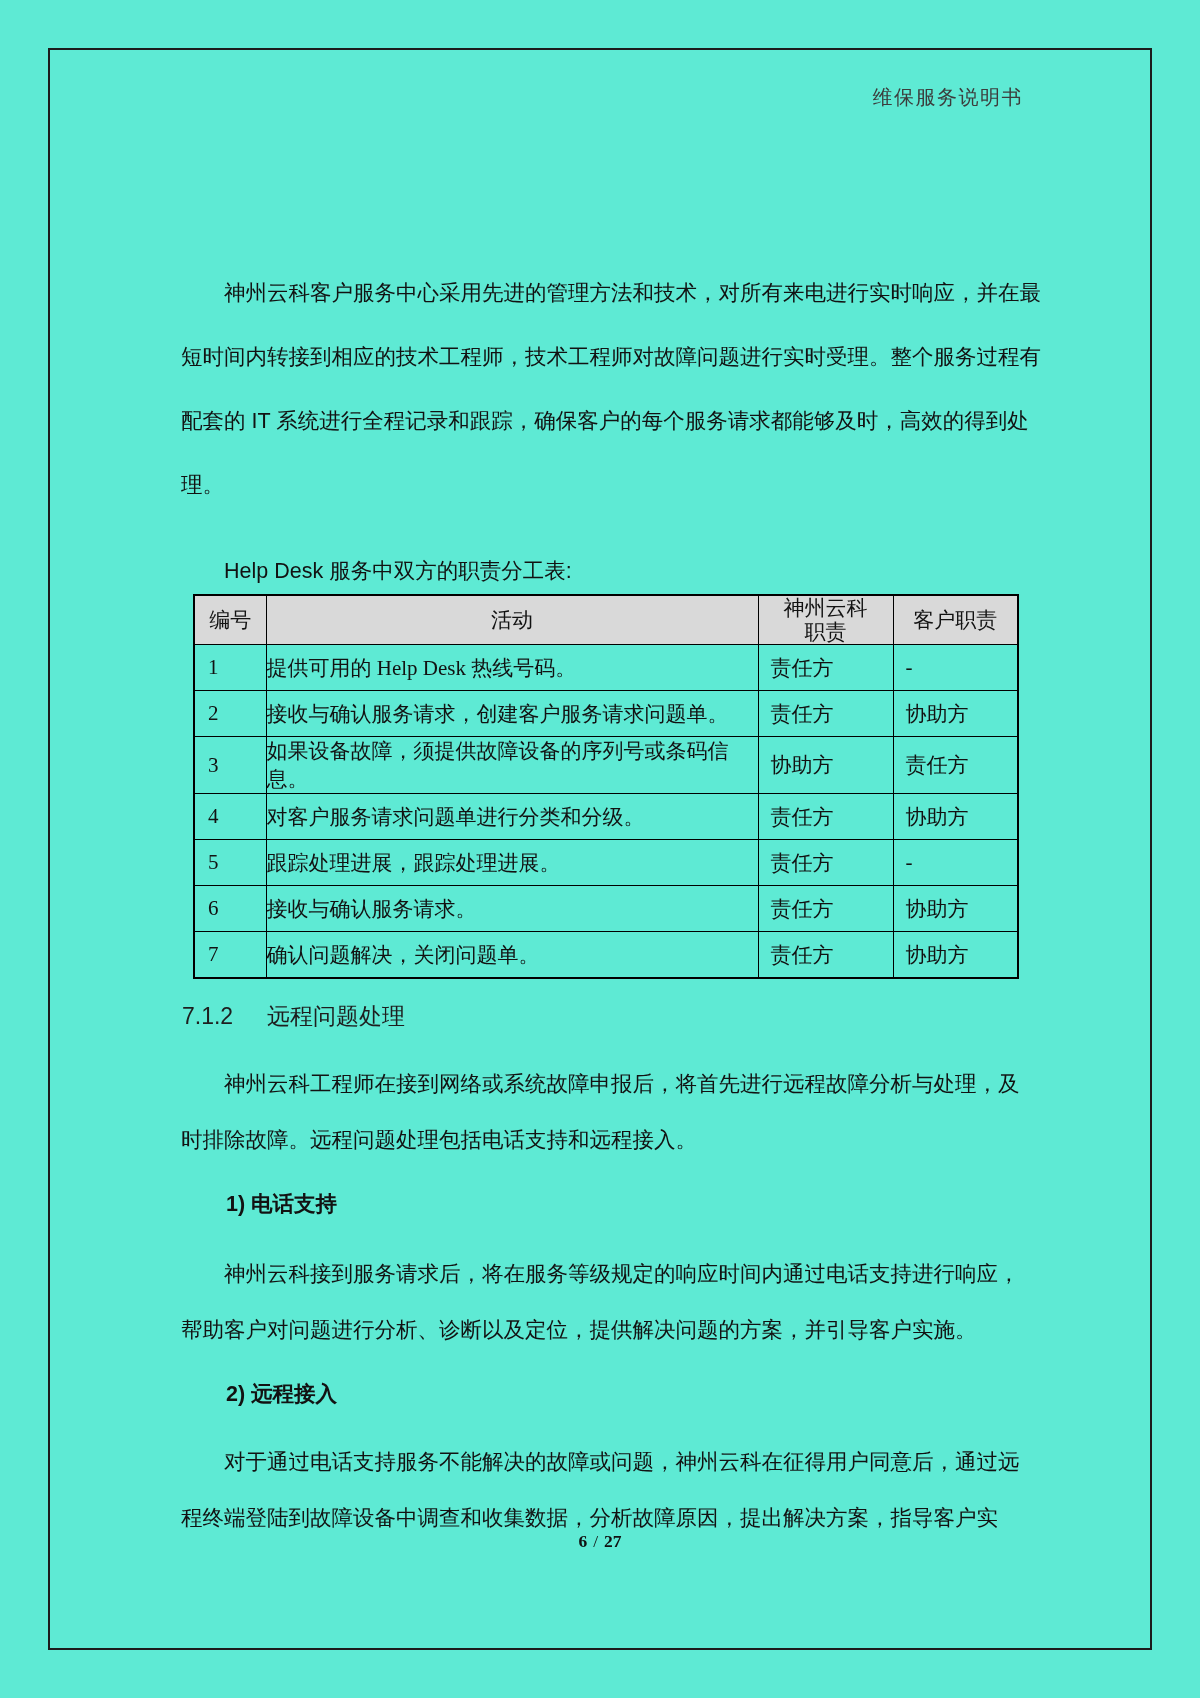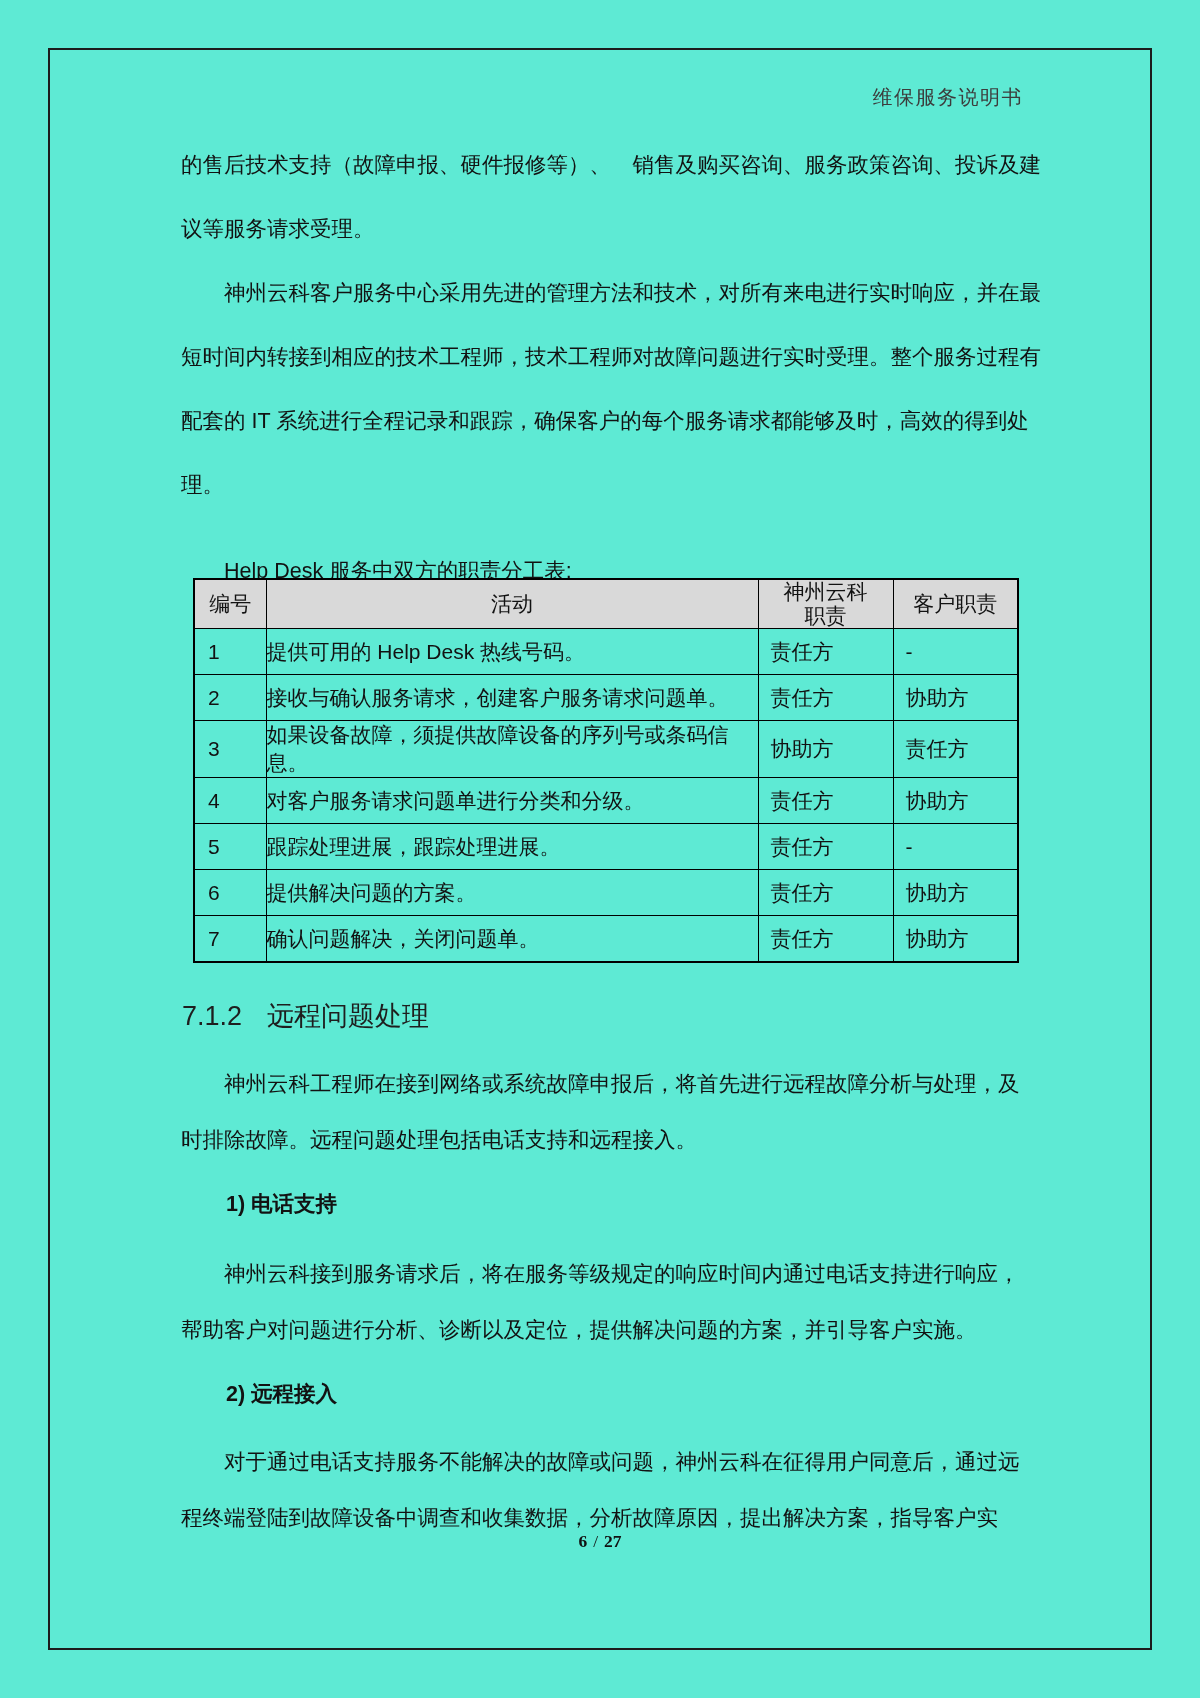--- a/index.html
+++ b/index.html
@@ -19,41 +19,42 @@
   }
   .block {
     position:absolute; left:181px; width:860px; font-size:21.5px;
     line-height:64px; white-space:nowrap;
   }
   .block div { height:64px; }
   .lh56, .lh56 div { line-height:56px; height:56px; }
   .indent { text-indent:43px; }
   .caption { }
   .doc-table {
-    position:absolute; left:193px; top:578px; border-collapse:collapse;
+    position:absolute; left:193px; top:594px; border-collapse:collapse;
     table-layout:fixed; font-size:21px; color:#121212;
     border:2.5px solid #000;
+    font-family:Liberation Serif, serif;
   }
   .doc-table th, .doc-table td { border:1.5px solid #000; padding:0; }
   .doc-table th {
     background:#d9d9d9; font-weight:400; text-align:center;
     height:48px; line-height:24px; vertical-align:middle;
   }
   .doc-table td { height:45px; vertical-align:middle; }
   .col-no   { width:72px;  }
   .col-act  { width:492px; }
   .col-dc   { width:135px; }
   .col-cust { width:125px; }
   .doc-table td.cell-no   { padding-left:13px; }
   .doc-table td.cell-act  { }
   .doc-table td.cell-dc   { padding-left:12px; }
   .doc-table td.cell-cust { padding-left:12px; }
   .section-heading {
     position:absolute; left:182px; top:984px; width:860px;
-    font-size:27px; line-height:64px; color:#1e1e1e; white-space:nowrap;
+    font-size:23px; line-height:64px; color:#1e1e1e; white-space:nowrap;
   }
   .section-heading .sec-num { display:inline-block; width:85px; }
   .subheading {
     position:absolute; left:181px; width:860px; font-size:21.5px;
     line-height:56px; font-weight:bold; padding-left:45px; box-sizing:border-box;
     white-space:nowrap;
   }
   .footer {
     position:absolute; left:0; top:1528px; width:1200px; text-align:center;
     font-family:"Liberation Serif","DejaVu Serif",serif; font-size:17.5px;
@@ -64,24 +65,20 @@
 </style>
 </head>
 <body>
 
 <div class="page">
 
   <div class="border-frame"></div>
 
   <div class="header-title">维保服务说明书</div>
 
-  <div class="block" style="top:133px;">
-    <div>的售后技术支持（故障申报、硬件报修等）、　销售及购买咨询、服务政策咨询、投诉及建</div>
-    <div>议等服务请求受理。</div>
-  </div>
 
   <div class="block" style="top:261px;">
     <div class="indent">神州云科客户服务中心采用先进的管理方法和技术，对所有来电进行实时响应，并在最</div>
     <div>短时间内转接到相应的技术工程师，技术工程师对故障问题进行实时受理。整个服务过程有</div>
     <div>配套的 IT 系统进行全程记录和跟踪，确保客户的每个服务请求都能够及时，高效的得到处</div>
     <div>理。</div>
   </div>
 
   <div class="block caption indent" style="top:539px;">Help Desk 服务中双方的职责分工表:</div>
 
@@ -129,21 +126,21 @@
         <td class="cell-cust">协助方</td>
       </tr>
       <tr>
         <td class="cell-no">5</td>
         <td class="cell-act">跟踪处理进展，跟踪处理进展。</td>
         <td class="cell-dc">责任方</td>
         <td class="cell-cust">-</td>
       </tr>
       <tr>
         <td class="cell-no">6</td>
-        <td class="cell-act">提供解决问题的方案。</td>
+        <td class="cell-act">接收与确认服务请求。</td>
         <td class="cell-dc">责任方</td>
         <td class="cell-cust">协助方</td>
       </tr>
       <tr>
         <td class="cell-no">7</td>
         <td class="cell-act">确认问题解决，关闭问题单。</td>
         <td class="cell-dc">责任方</td>
         <td class="cell-cust">协助方</td>
       </tr>
     </tbody>

